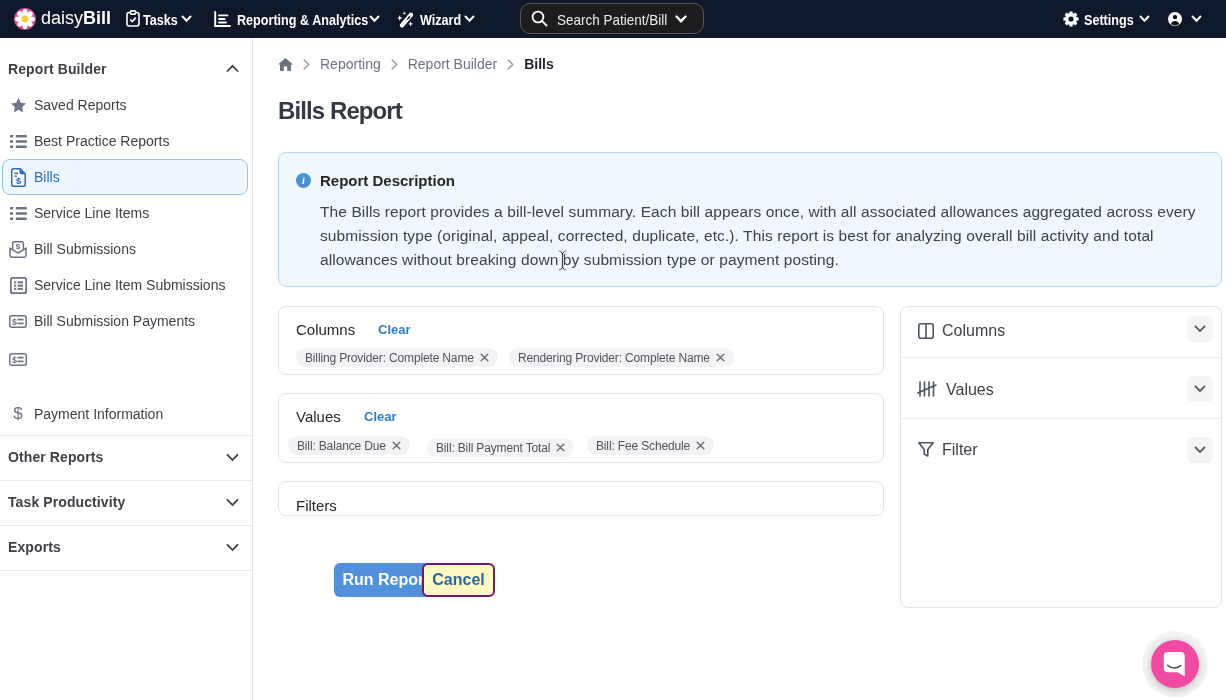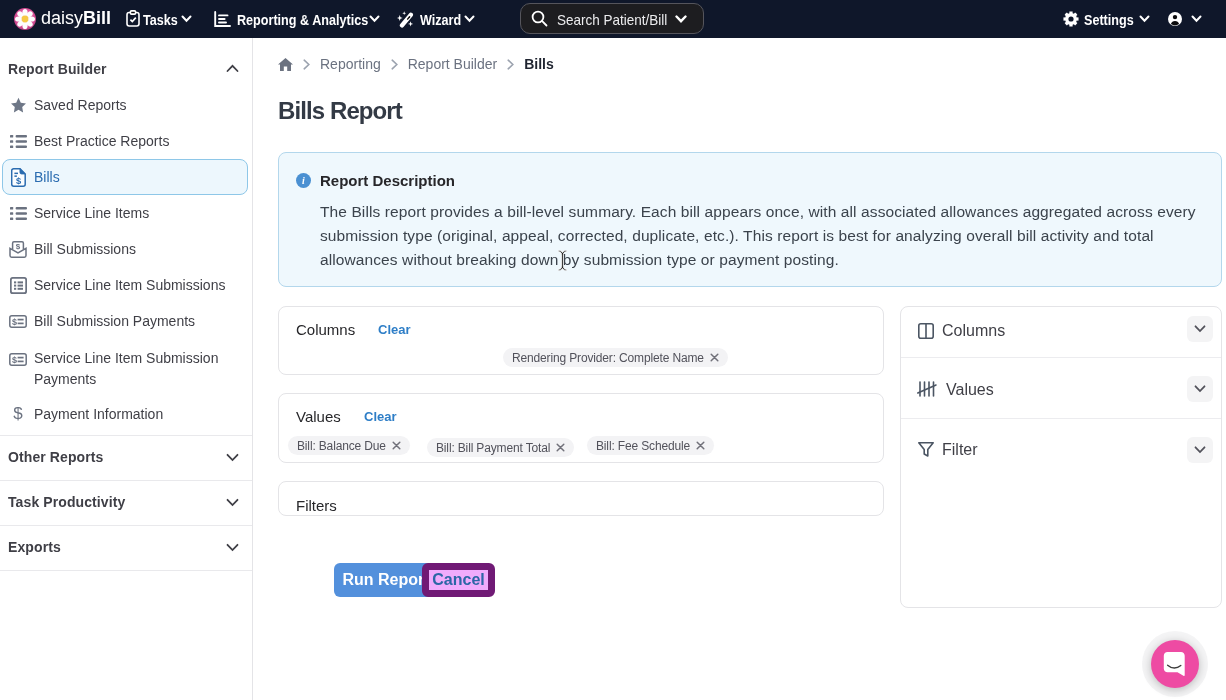--- a/index.html
+++ b/index.html
@@ -38,22 +38,22 @@
   .card { position:absolute; left:278px; width:606px; background:#fff; border:1px solid #e4e4e7; border-radius:8px; }
   .card .ttl { position:absolute; left:17px; font-size:15px; color:#27272a; }
   .card .clear { position:absolute; font-size:13px; font-weight:700; color:#2e7ec7; }
   .pill { position:absolute; height:19px; background:#f3f3f5; border-radius:10px; color:#52525b;
     font-size:12px; letter-spacing:-0.15px; display:flex; align-items:center; padding:0 9px; white-space:nowrap; }
   .pill svg { margin-left:6px; }
 
   #btn-run { position:absolute; left:302px; top:563px; width:104px; height:34px; background:#5390dc;
     border-radius:6px; color:#fff; font-size:16px; font-weight:700; display:flex; align-items:center;
     justify-content:center;margin-left:32px; }
-  #btn-cancel { position:absolute; left:422px; top:563px; width:73px; height:34px; background:#f0abfc;
-    border:7px solid #701a75; border-radius:6px; color:#2b66a6; font-size:16px; font-weight:700;
+  #btn-cancel { position:absolute; left:422px; top:563px; width:73px; height:34px; background:#fef9c3;
+    border:2px solid #701a75; border-radius:6px; color:#2b66a6; font-size:16px; font-weight:700;
     display:flex; align-items:center; justify-content:center; }
 
   #rpanel { position:absolute; left:900px; top:306px; width:322px; height:302px; background:#fff;
     border:1px solid #e4e4e7; border-radius:8px; }
   .rrow-lbl { position:absolute; font-size:16px; color:#3f3f46; }
   .rbtn { position:absolute; left:286px; width:26px; height:26px; background:#f4f4f5; border-radius:6px;
     display:flex; align-items:center; justify-content:center; }
   .rdiv { position:absolute; left:0; width:320px; border-top:1px solid #ececef; }
 
   #chat { position:absolute; left:1151px; top:640px; width:48px; height:48px; border-radius:50%;
@@ -236,21 +236,20 @@
 </div>
 <div class="side-item" style="top:339px;height:57px">
   <span class="ic" style="top:11px">
       <svg width="18" height="13" viewBox="0 0 18 13" fill="none" stroke="#6b7280" stroke-width="1.5">
     <rect x="0.8" y="0.8" width="16.4" height="11.4" rx="2"></rect>
     <text x="3" y="9.8" font-size="9" font-weight="bold" fill="#6b7280" stroke="none" font-family="Liberation Sans">$</text>
     <path d="M8.6 4.6 H14.6" stroke-width="1.7"></path>
         <path d="M8.6 8.4 H14.6" stroke-width="1.7"></path>
   </svg>
     </span>
-  <span class="lbl" style="top:9px;line-height:21px;position:absolute">Service Line Item Submission<br>Payments</span>
 </div>
 <div class="side-item" style="top:396px">
   <span class="ic">
       <span style="font-size:17px;color:#6b7280;font-weight:400">$</span>
     </span>
   <span class="lbl">Payment Information</span>
 </div>
 
 <div class="divider" style="top:435px"></div>
 <div class="side-hdr" style="top:449px">Other Reports</div>
@@ -294,21 +293,24 @@
       <circle cx="7.5" cy="7.5" r="7.5" fill="#4a90d2"></circle>
       <text x="7.5" y="11" font-size="10" font-weight="bold" font-style="italic" fill="#fff" text-anchor="middle" font-family="Liberation Serif">i</text>
     </svg>
   <div class="ttl">Report Description</div>
   <p>The Bills report provides a bill-level summary. Each bill appears once, with all associated allowances aggregated across every submission type (original, appeal, corrected, duplicate, etc.). This report is best for analyzing overall bill activity and total allowances without breaking down by submission type or payment posting.</p>
 </div>
 
 <div class="card" style="top:306px;height:69px">
   <div class="ttl" style="top:14px">Columns</div>
   <div class="clear" style="left:99px;top:15px">Clear</div>
-  <div class="pill" style="left:224px;top:41px">Rendering Provider: Complete Name <svg width="9" height="9" viewBox="0 0 9 9" fill="none" stroke="#71717a" stroke-width="1.5" stroke-linecap="round">
+  <div class="pill" style="left:17px;top:41px">Billing Provider: Complete Name <svg width="9" height="9" viewBox="0 0 9 9" fill="none" stroke="#71717a" stroke-width="1.5" stroke-linecap="round">
+        <path d="M1.2 1.2 L7.8 7.8 M7.8 1.2 L1.2 7.8"></path>
+      </svg></div>
+  <div class="pill" style="left:230px;top:41px">Rendering Provider: Complete Name <svg width="9" height="9" viewBox="0 0 9 9" fill="none" stroke="#71717a" stroke-width="1.5" stroke-linecap="round">
         <path d="M1.2 1.2 L7.8 7.8 M7.8 1.2 L1.2 7.8"></path>
       </svg></div>
 </div>
 
 <div class="card" style="top:393px;height:70px">
   <div class="ttl" style="top:14px">Values</div>
   <div class="clear" style="left:85px;top:15px">Clear</div>
   <div class="pill" style="left:9px;top:42px">Bill: Balance Due <svg width="9" height="9" viewBox="0 0 9 9" fill="none" stroke="#71717a" stroke-width="1.5" stroke-linecap="round">
         <path d="M1.2 1.2 L7.8 7.8 M7.8 1.2 L1.2 7.8"></path>
       </svg></div>

